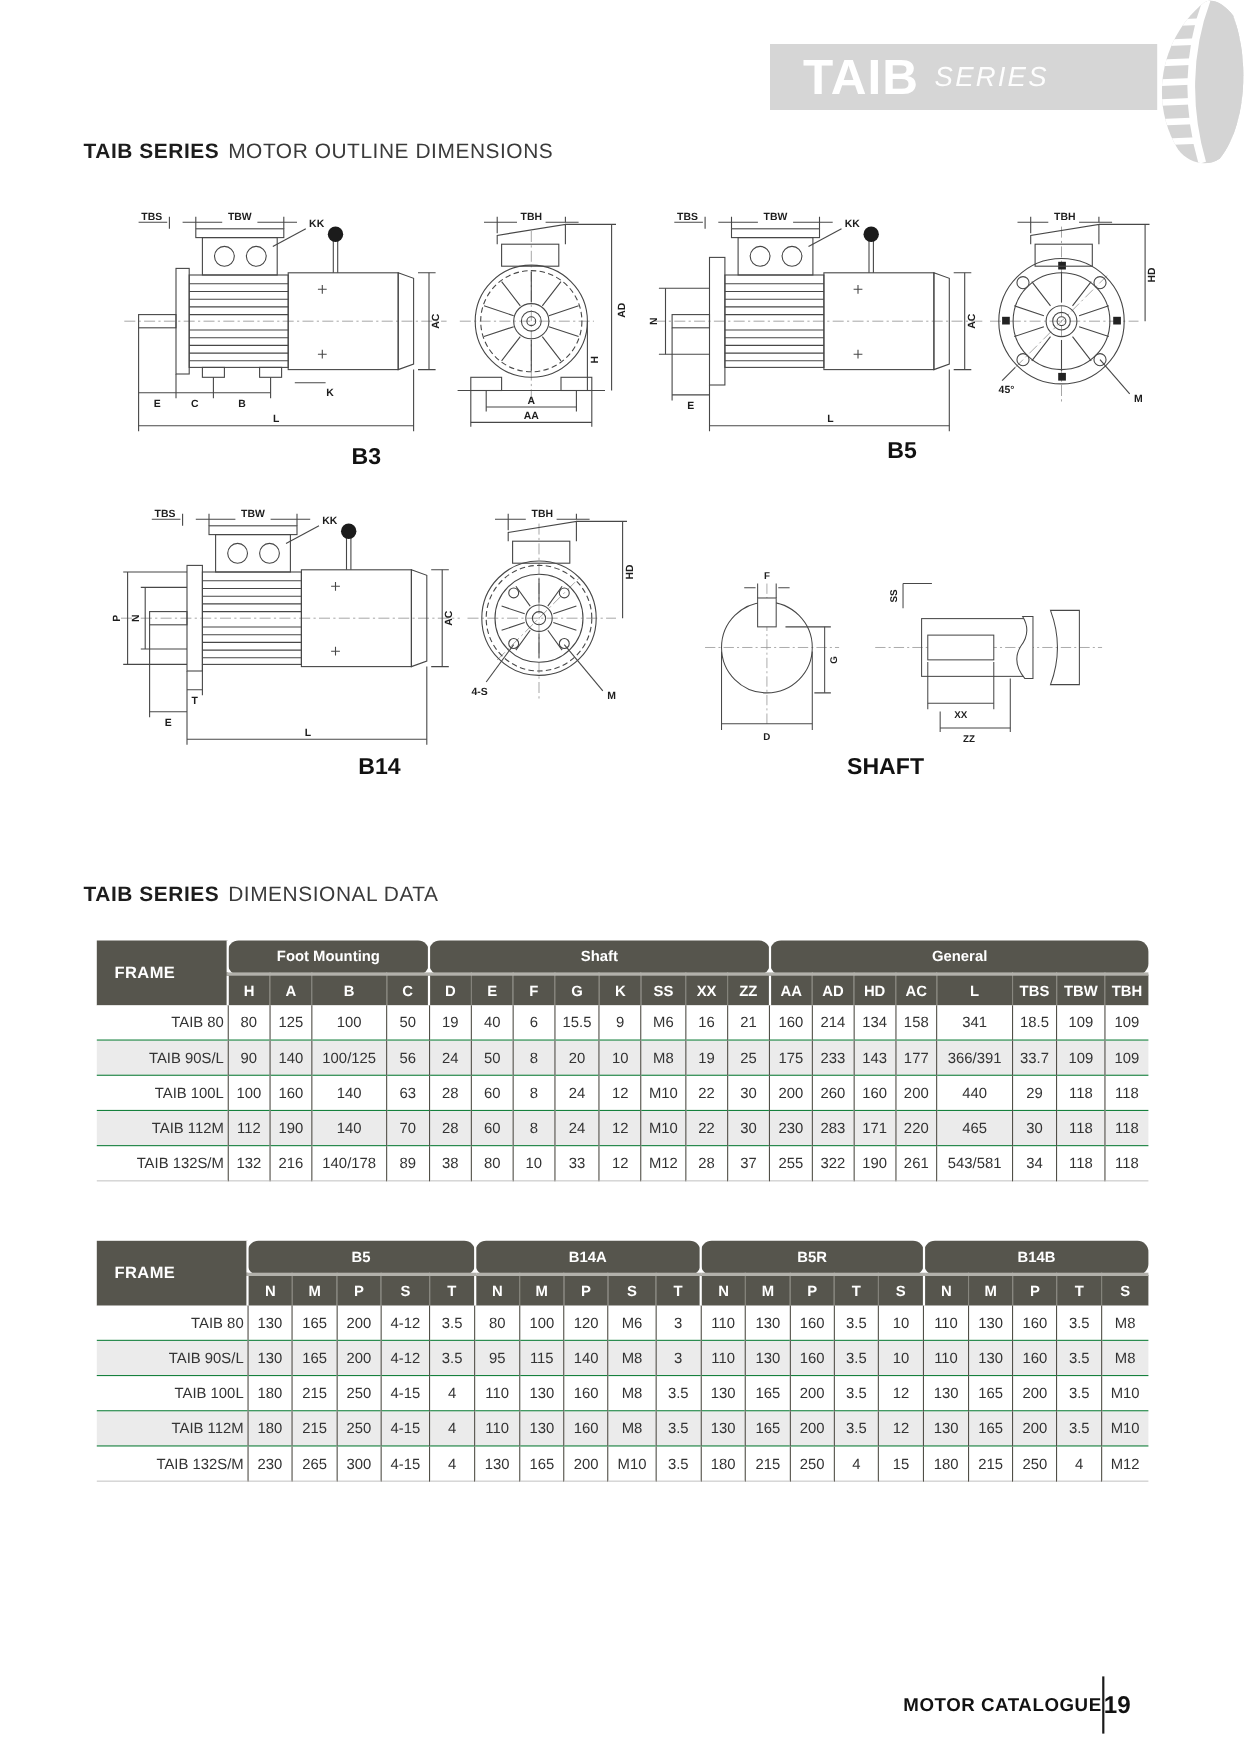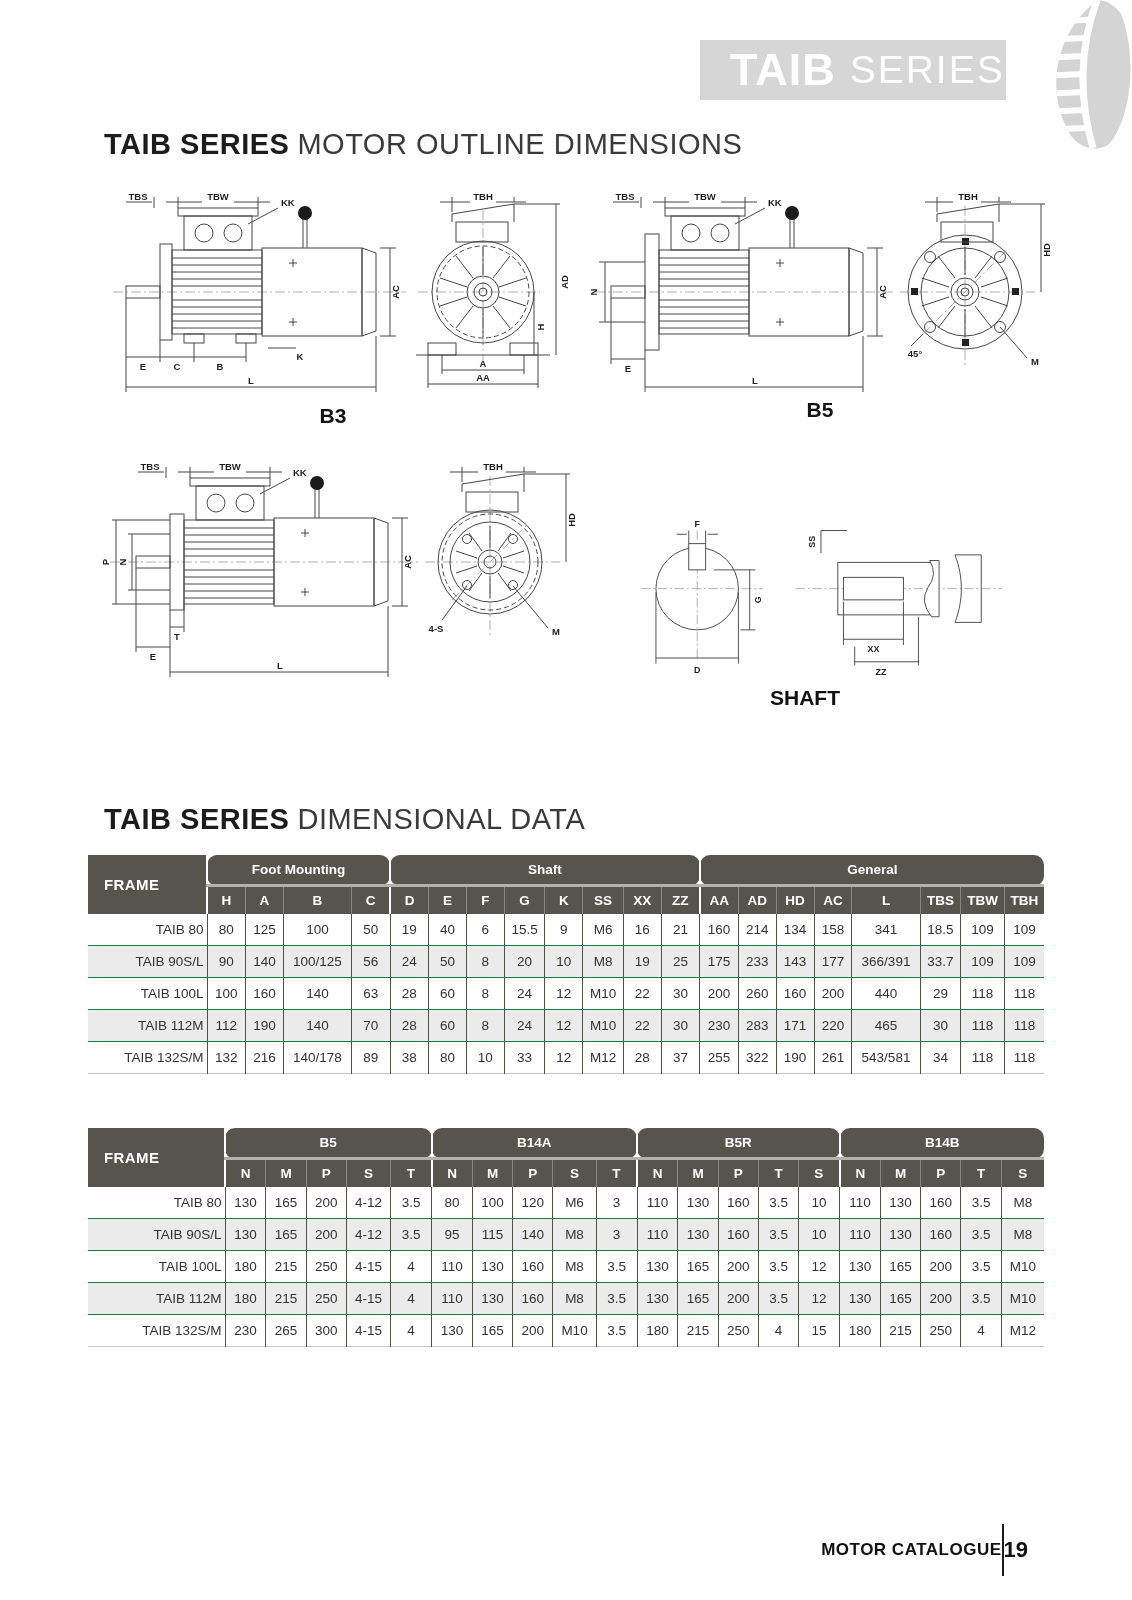--- a/index.html
+++ b/index.html
@@ -1,27 +1,27 @@
 <!DOCTYPE html>
 <html><head>
 <meta charset="utf-8">
 <style>
   html,body{margin:0;padding:0;background:#fff;}
   .page{position:relative;width:1132px;height:1600px;background:#fff;overflow:hidden;
         font-family:"Liberation Sans",sans-serif;color:#2e2e2e;}
 
   
-  .banner-bar{position:absolute;left:700px;top:40px;width:306px;height:60px;background:#d6d6d6;
+  .banner-bar{position:absolute;left:700px;top:40px;width:352px;height:60px;background:#d6d6d6;
               display:flex;align-items:center;padding-left:30px;box-sizing:border-box;z-index:1;}
   .banner-bold{font-size:45px;font-weight:bold;color:#fff;letter-spacing:1px;}
-  .banner-italic{font-size:39px;color:#fdfdfd;margin-left:14px;letter-spacing:2px;}
+  .banner-italic{font-size:25px;font-style:italic;color:#fdfdfd;margin-left:14px;letter-spacing:2px;}
   .leaf{position:absolute;right:0;top:0;width:97px;height:150px;z-index:2;}
 
   
-  .sec-title{position:absolute;left:104px;font-size:29px;margin:0;font-weight:normal;color:#3a3a3a;letter-spacing:.5px;}
+  .sec-title{position:absolute;left:76px;font-size:19px;margin:0;font-weight:normal;color:#3a3a3a;letter-spacing:.5px;}
   .sec-title b{color:#1c1c1c;font-weight:bold;margin-right:8px;}
   #title1{top:128px;} #title2{top:803px;}
 
   
   .draw{position:absolute;}
   svg.draw *{stroke:#474747;stroke-width:1;fill:none;}
   svg.draw .cl{stroke:#9a9a9a;stroke-width:.8;stroke-dasharray:10 3 2 3;}
   svg.draw .dim{stroke:none;fill:#1d1d1d;font:600 9.5px "Liberation Sans",sans-serif;}
   svg.draw .fdot{fill:#1b1b1b;stroke:none;}
   svg.draw .wfill{fill:#fff;}
@@ -327,20 +327,21 @@
     <text class="dim" transform="translate(26,100) rotate(-90)" text-anchor="middle">N</text>
     <text class="dim" transform="translate(311,100) rotate(-90)" text-anchor="middle">AC</text>
     <text class="dim" x="77" y="178" text-anchor="middle">T</text>
     <text class="dim" x="53" y="198" text-anchor="middle">E</text>
     <text class="dim" x="180" y="207" text-anchor="middle">L</text>
     <text class="dim" x="393" y="8" text-anchor="middle">TBH</text>
     <text class="dim" transform="translate(475,58) rotate(-90)" text-anchor="middle">HD</text>
     <text class="dim" x="336" y="170" text-anchor="middle">4-S</text>
     <text class="dim" x="452" y="173">M</text>
   </svg>
+  <div class="drawcap" id="cap-b14">B14</div>
 
   <svg class="draw" id="svg-shaft" viewBox="0 0 430 240">
     <defs>
       <pattern id="hz" width="7" height="7" patternTransform="rotate(45)" patternUnits="userSpaceOnUse">
         <line x1="0" y1="0" x2="0" y2="7" stroke="#4a4a4a" stroke-width="1.2"></line>
       </pattern>
     </defs>
     <g>
       <line class="cl" x1="100" y1="56" x2="100" y2="192"></line>
       <line class="cl" x1="40" y1="118" x2="170" y2="118"></line>

